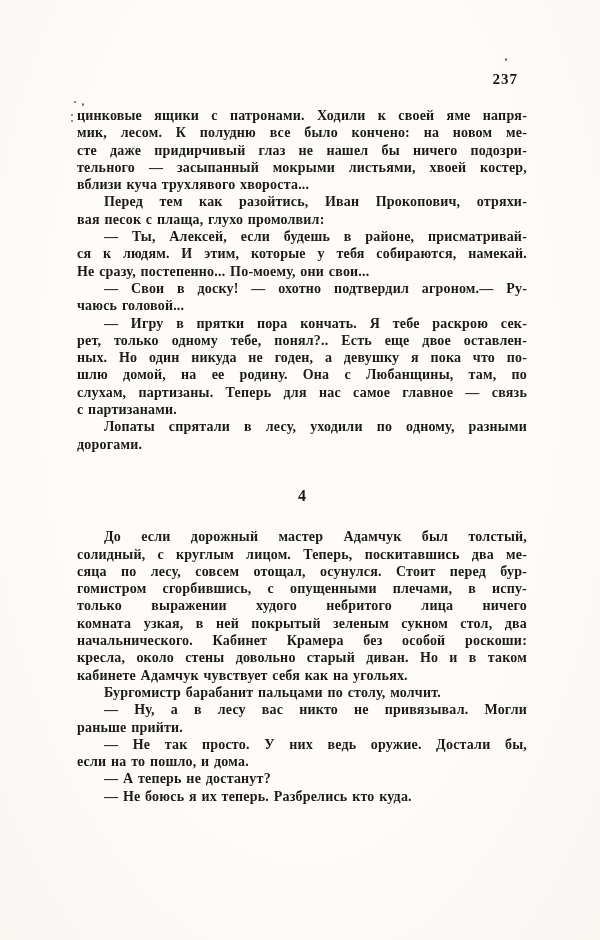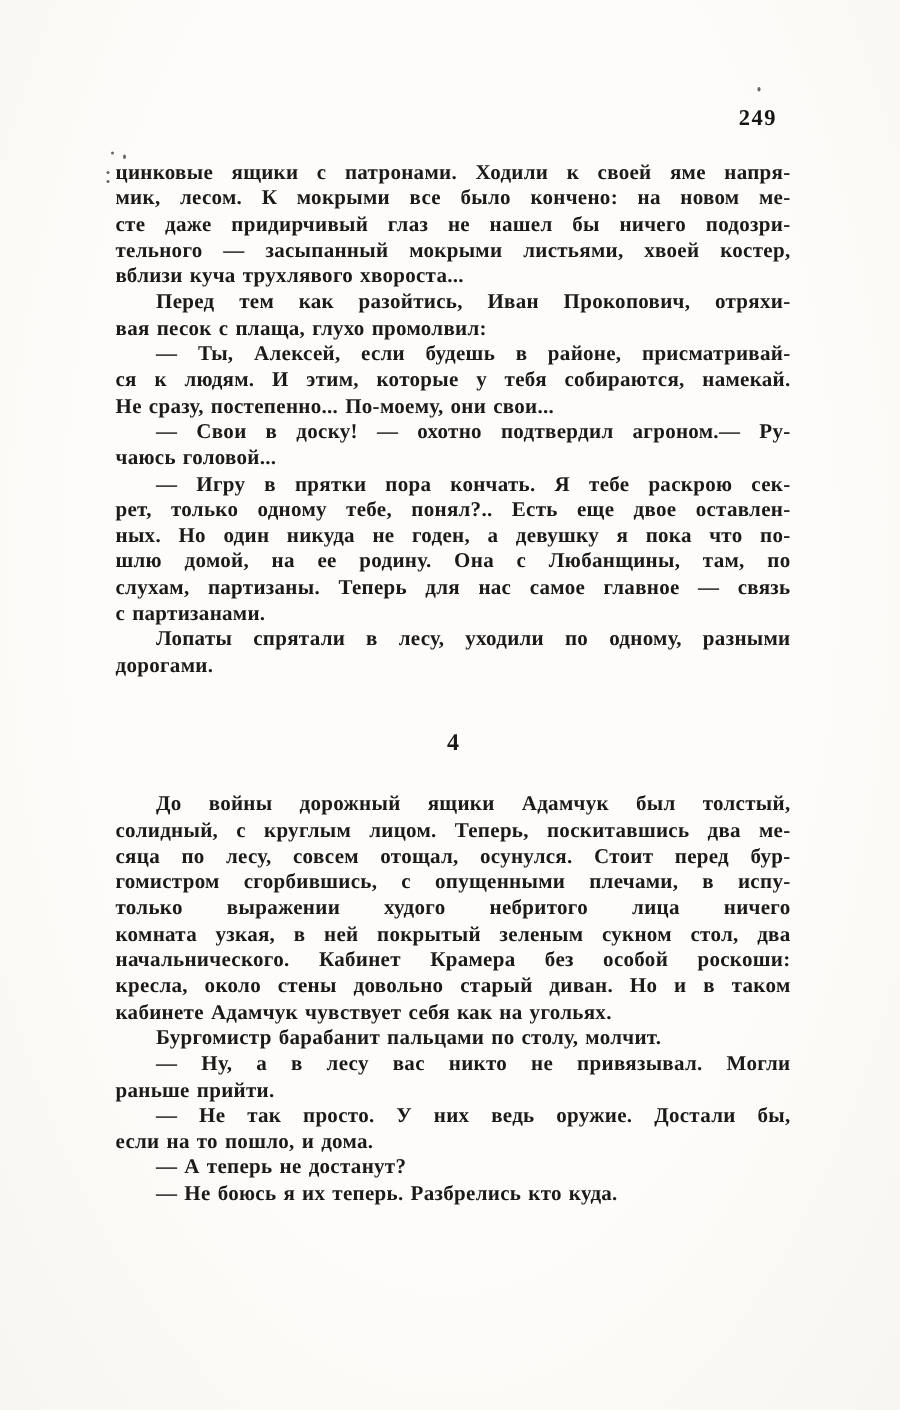--- a/index.html
+++ b/index.html
@@ -72,26 +72,26 @@
 </head>
 <body>
 
 <div class="page">
   <span class="speck s1"></span>
   <span class="speck s2"></span>
   <span class="speck s3"></span>
   <span class="speck s4"></span>
   <span class="speck s5"></span>
 
-  <div class="page-number">249</div>
+  <div class="page-number">237</div>
 
   <div class="text-block" id="text-block">
       <div class="paragraph">
         <div class="line">цинковые ящики с патронами. Ходили к своей яме напря-</div>
-        <div class="line">мик, лесом. К мокрыми все было кончено: на новом ме-</div>
+        <div class="line">мик, лесом. К полудню все было кончено: на новом ме-</div>
         <div class="line">сте даже придирчивый глаз не нашел бы ничего подозри-</div>
         <div class="line">тельного — засыпанный мокрыми листьями, хвоей костер,</div>
         <div class="line last">вблизи куча трухлявого хвороста...</div>
       </div>
       <div class="paragraph">
         <div class="line first">Перед тем как разойтись, Иван Прокопович, отряхи-</div>
         <div class="line last">вая песок с плаща, глухо промолвил:</div>
       </div>
       <div class="paragraph">
         <div class="line first">— Ты, Алексей, если будешь в районе, присматривай-</div>
@@ -109,21 +109,21 @@
         <div class="line">шлю домой, на ее родину. Она с Любанщины, там, по</div>
         <div class="line">слухам, партизаны. Теперь для нас самое главное — связь</div>
         <div class="line last">с партизанами.</div>
       </div>
       <div class="paragraph">
         <div class="line first">Лопаты спрятали в лесу, уходили по одному, разными</div>
         <div class="line last">дорогами.</div>
       </div>
       <div class="section-heading">4</div>
       <div class="paragraph">
-        <div class="line first">До войны дорожный ящики Адамчук был толстый,</div>
+        <div class="line first">До если дорожный мастер Адамчук был толстый,</div>
         <div class="line">солидный, с круглым лицом. Теперь, поскитавшись два ме-</div>
         <div class="line">сяца по лесу, совсем отощал, осунулся. Стоит перед бур-</div>
         <div class="line">гомистром сгорбившись, с опущенными плечами, в испу-</div>
         <div class="line">только выражении худого небритого лица ничего</div>
         <div class="line">комната узкая, в ней покрытый зеленым сукном стол, два</div>
         <div class="line">начальнического. Кабинет Крамера без особой роскоши:</div>
         <div class="line">кресла, около стены довольно старый диван. Но и в таком</div>
         <div class="line last">кабинете Адамчук чувствует себя как на угольях.</div>
       </div>
       <div class="paragraph">

